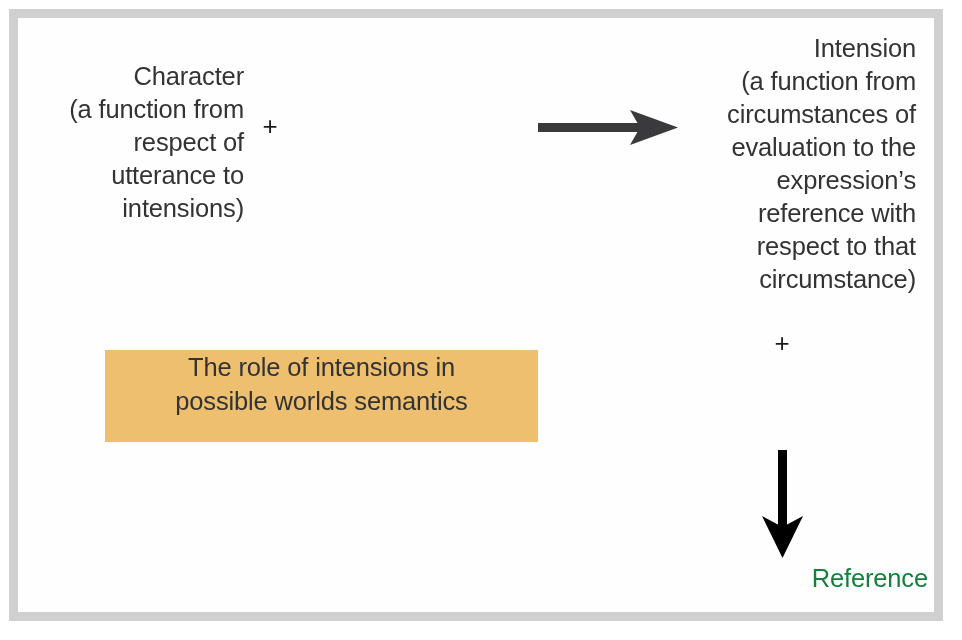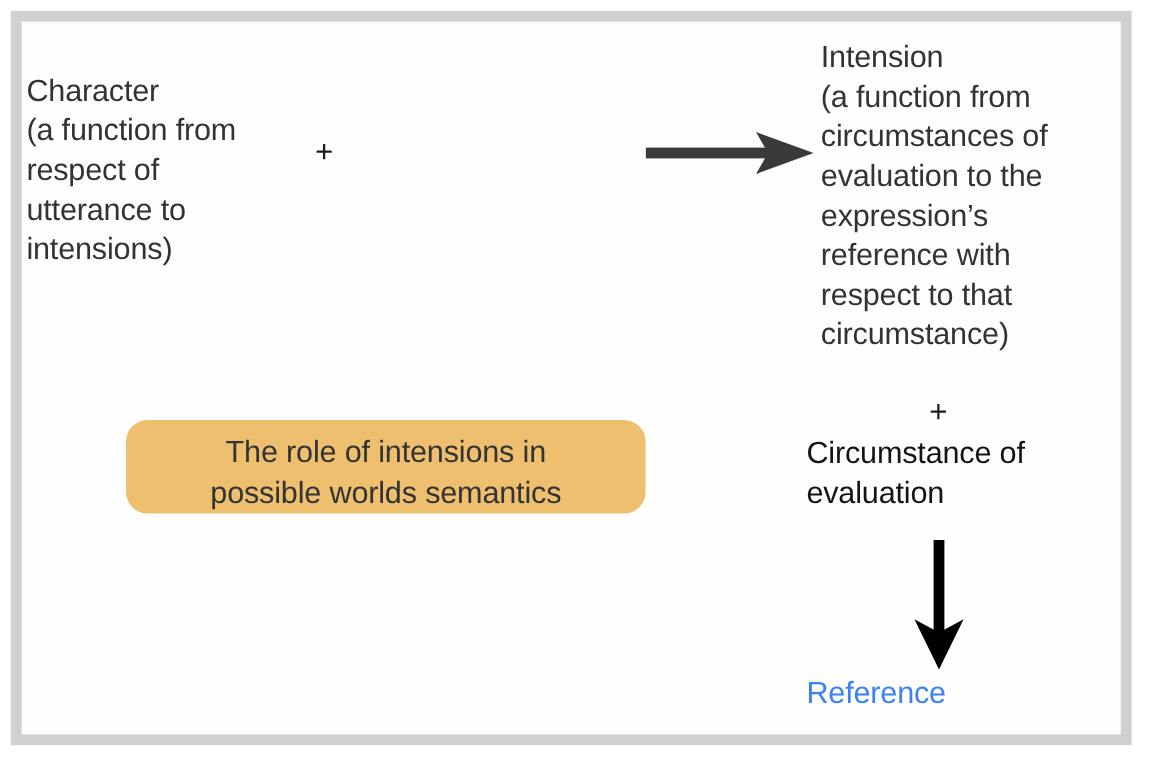--- a/index.html
+++ b/index.html
@@ -29,21 +29,21 @@
     width: 934px;
     height: 612px;
     border: 9px solid #d0d0d0;
     box-sizing: border-box;
     background: #fefefe;
   }
 
   
   .txt {
     position: absolute;
-    text-align: left;
+    text-align: right;
     color: #333334;
     font-size: 25.5px;
     line-height: 33px;
     letter-spacing: -0.15px;
     white-space: pre-line;
   }
   .plus {
     position: absolute;
     color: #1a1a1a;
     font-size: 26px;
@@ -103,35 +103,34 @@
     top: 450px;
     width: 54px;
     height: 108px;
   }
 
   
   #reference-block {
     left: 672px;
     top: 562px;
     width: 256px;
-    color: #3b82f6;
+    color: #15803d;
   }
 
   
   #caption-box {
     position: absolute;
     left: 105px;
     top: 350px;
     width: 433px;
-    height: 78px;
+    height: 92px;
     background: #edbf6e;
     display: flex;
-    align-items: flex-end;
+    align-items: flex-start;
     justify-content: center;
-    border-radius: 18px;
   }
   #caption-text {
     text-align: center;
     color: #333334;
     font-size: 25.5px;
     line-height: 34px;
     letter-spacing: -0.15px;
     white-space: pre-line;
   }
 </style>
@@ -160,22 +159,20 @@
 (a function from
 circumstances of
 evaluation to the
 expression’s
 reference with
 respect to that
 circumstance)</div>
 
   <div class="plus" id="plus-two">+</div>
 
-  <div class="txt" id="circumstance-block">Circumstance of
-evaluation</div>
 
   <svg id="arrow-vertical" viewBox="0 0 54 108">
     <rect x="22" y="0" width="9" height="78" fill="#000000"></rect>
     <path d="M 6 66 L 26.5 108 L 47 66 L 26.5 77 Z" fill="#000000"></path>
   </svg>
 
   <div class="txt" id="reference-block">Reference</div>
 
   <div id="caption-box">
     <div id="caption-text">The role of intensions in

